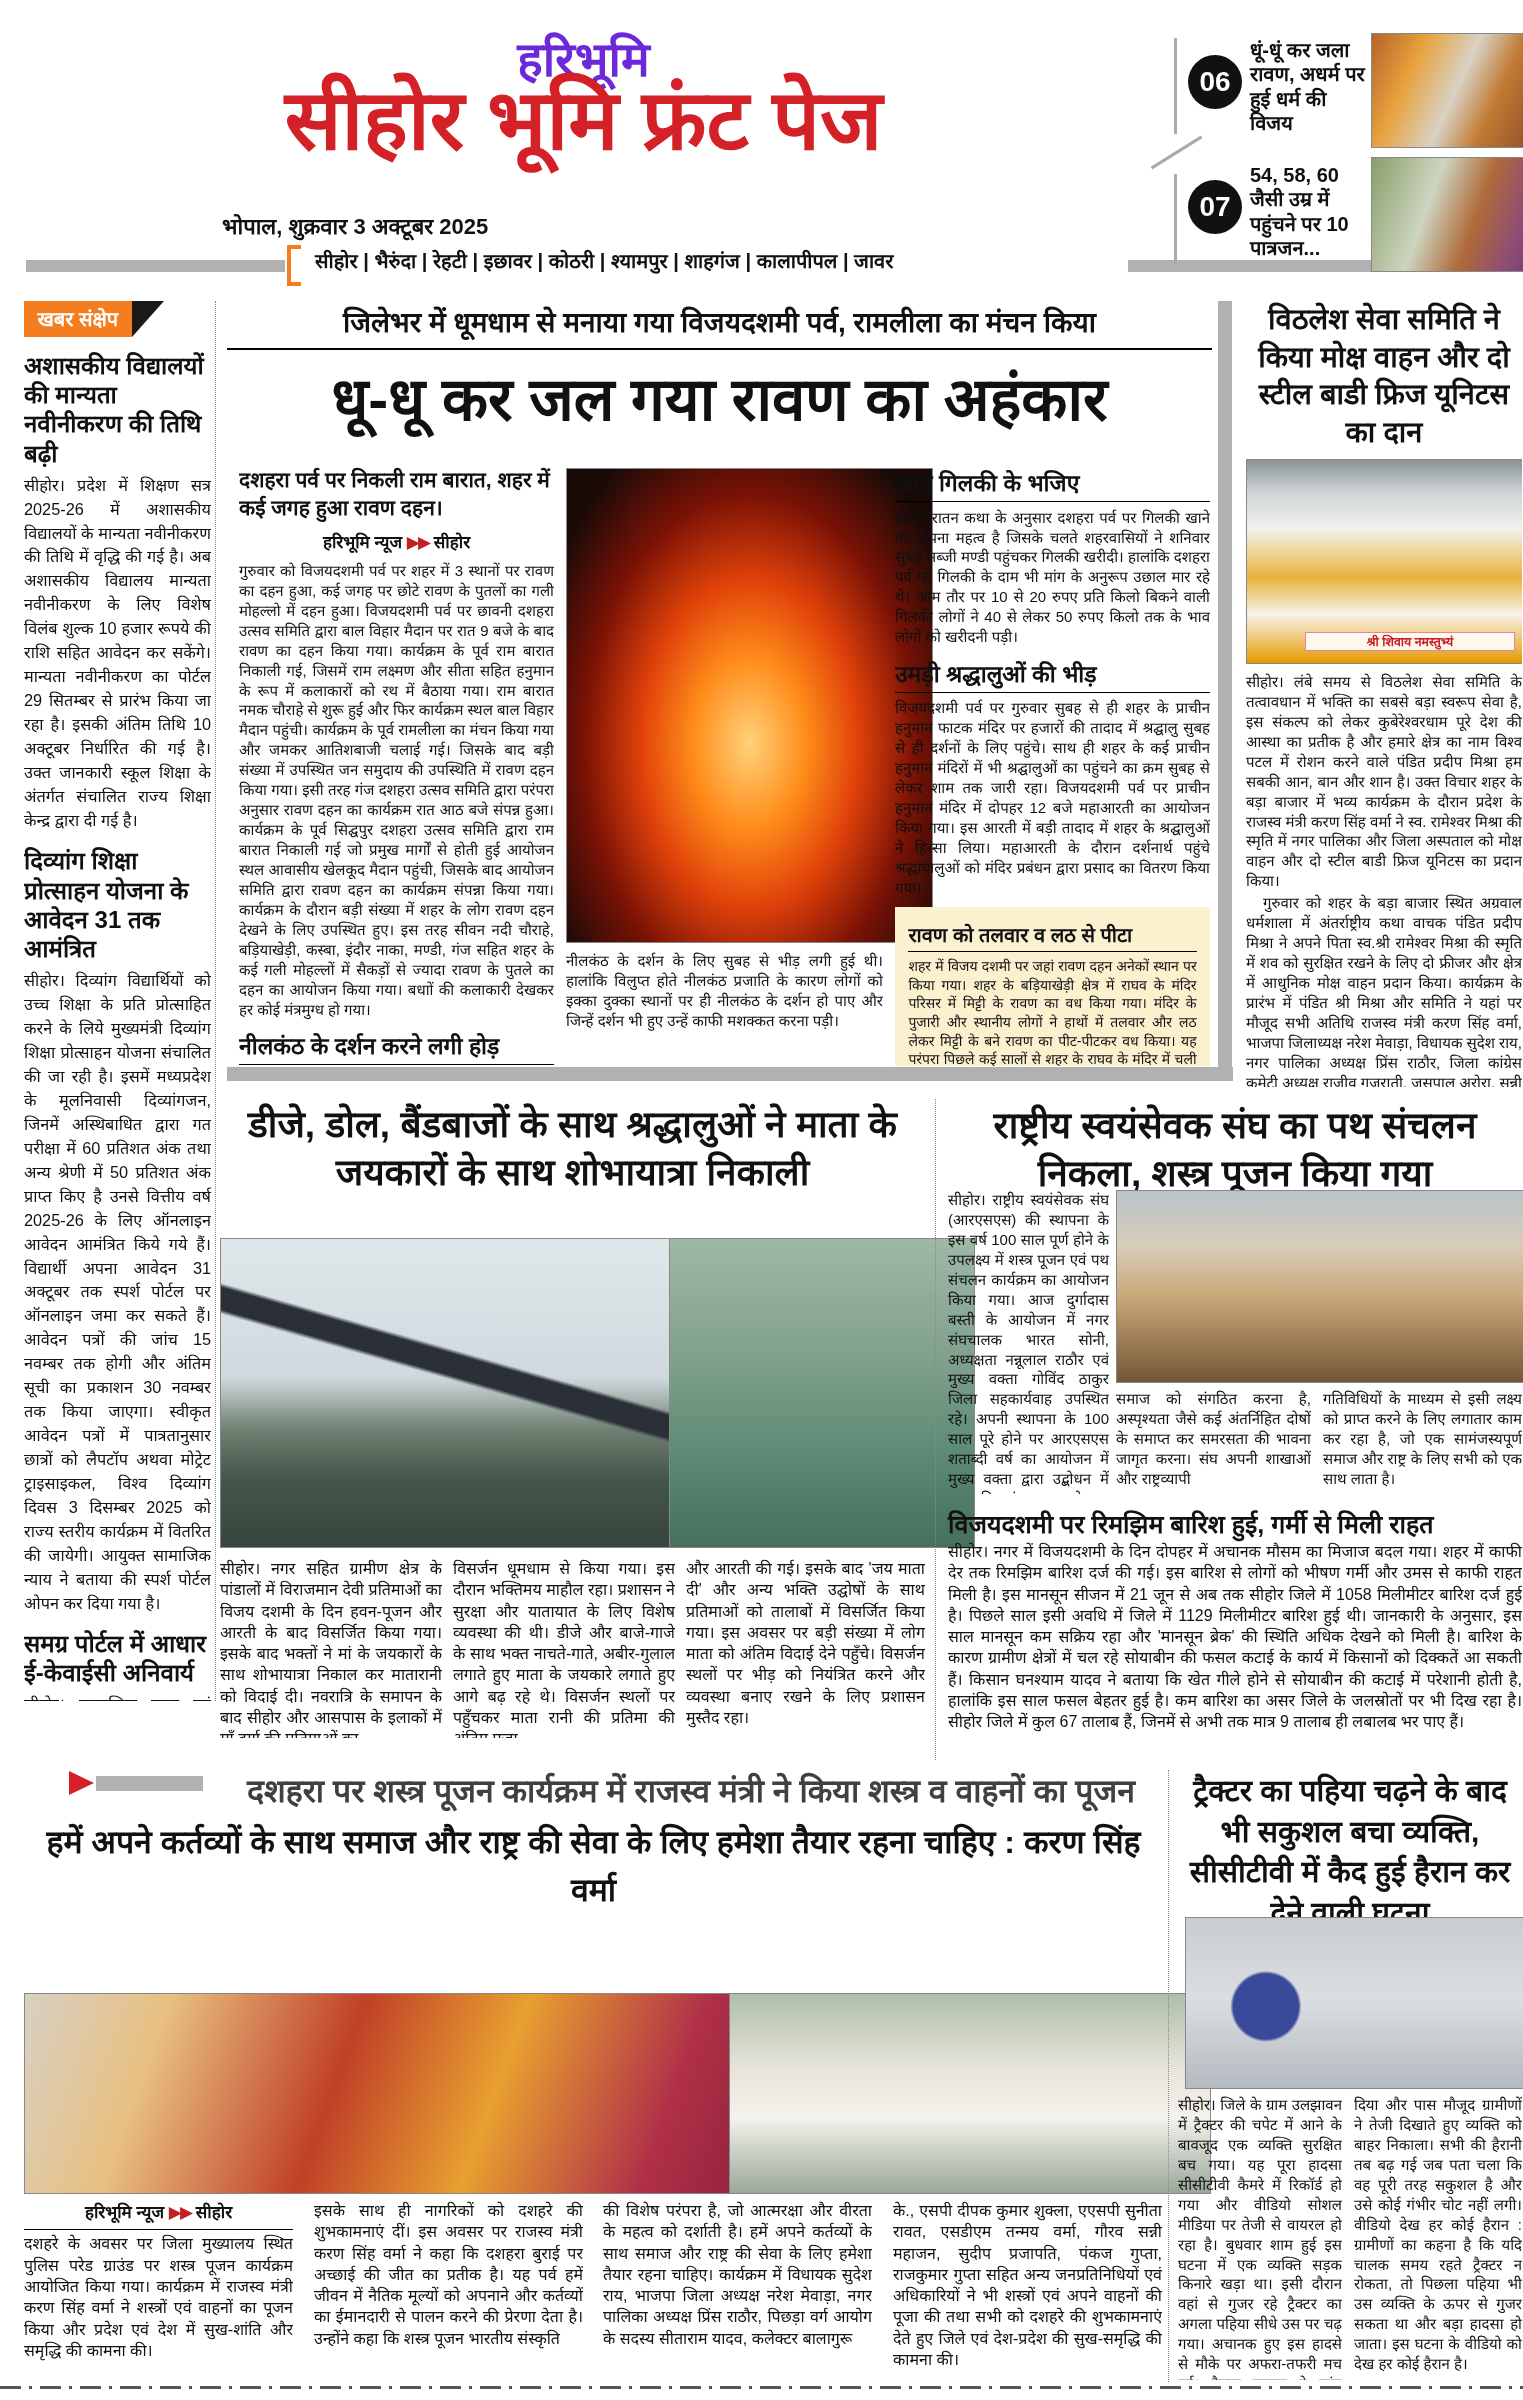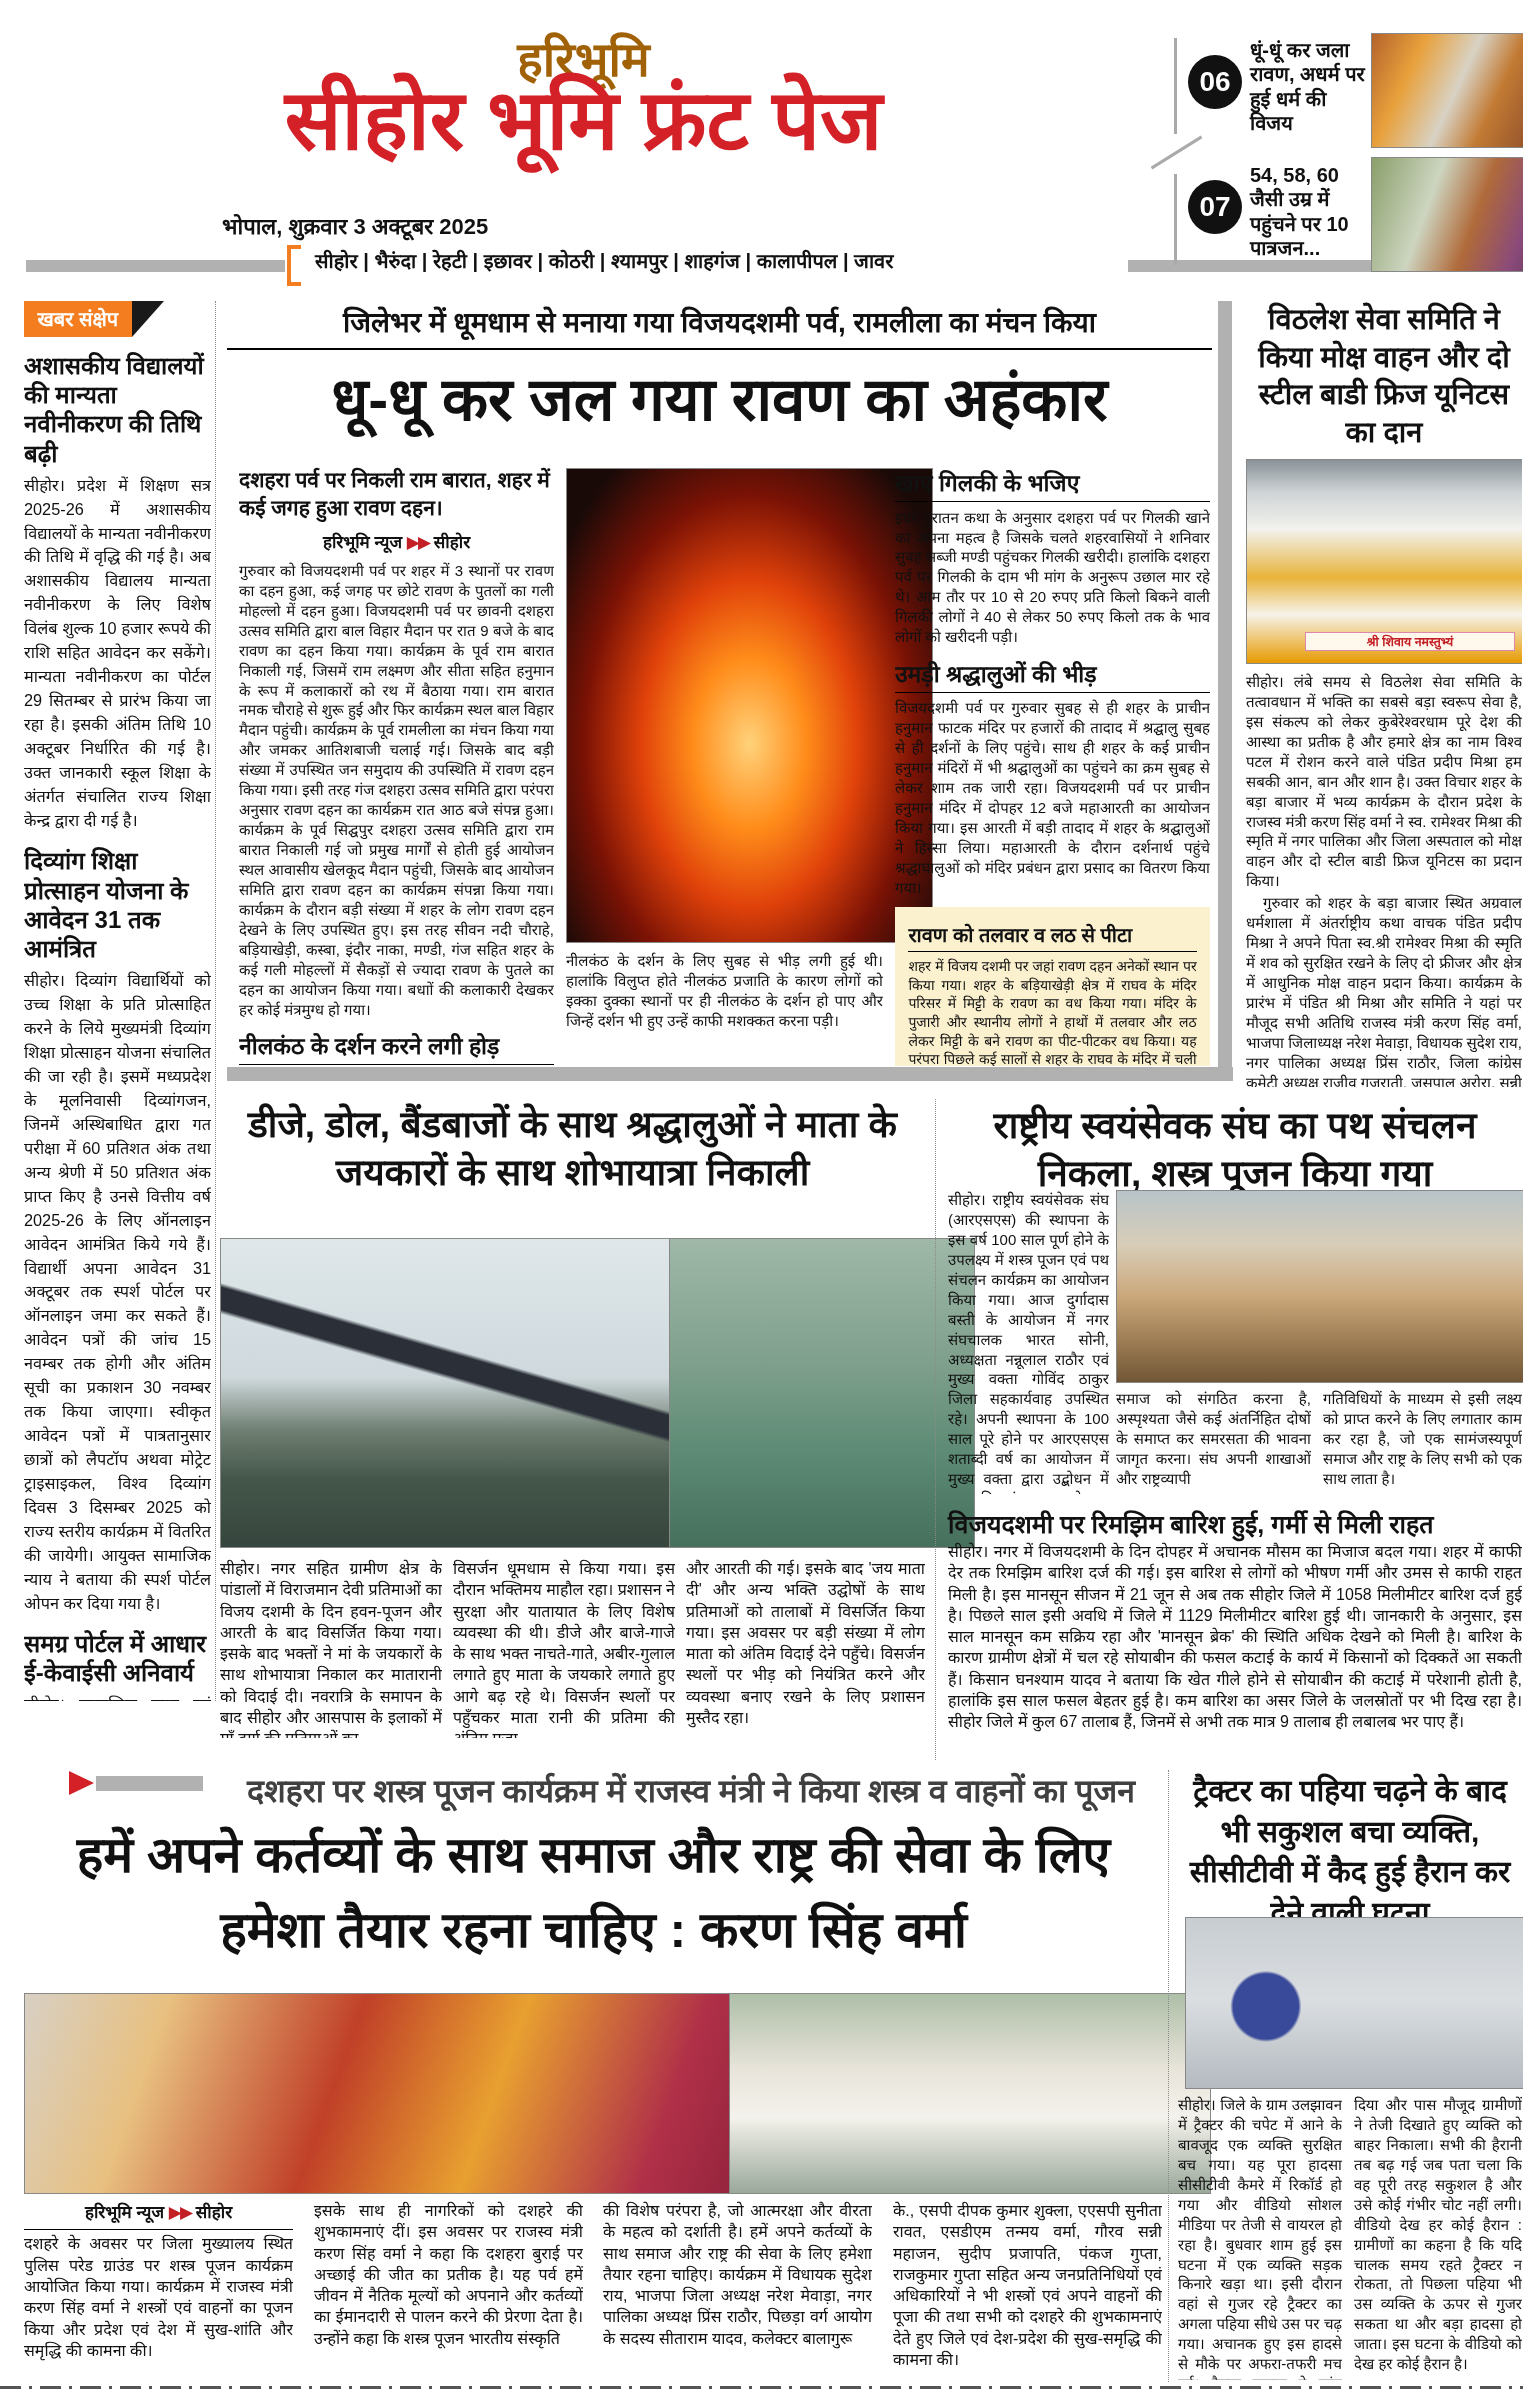--- a/index.html
+++ b/index.html
@@ -2,21 +2,21 @@
 <html><head>
 <meta charset="utf-8">
 <style>
   html,body{margin:0;padding:0;background:#e8e8e8;}
   .page{position:relative;width:1524px;height:2400px;background:#fff;margin:0 auto;
         font-family:"Liberation Sans","DejaVu Sans",sans-serif;color:#111;overflow:hidden;}
   .abs{position:absolute;}
   .ctr{text-align:center;}
   .clip{overflow:hidden;}
   
-  .logo{font-size:48px;font-weight:800;color:#a16207;}
+  .logo{font-size:48px;font-weight:800;color:#6d28d9;}
   .mast-title{font-size:84px;font-weight:800;color:#d42027;line-height:1.05;}
   .dateline{font-size:22px;font-weight:bold;}
   .cities{font-size:20px;font-weight:bold;}
   .grey-bar{background:#b1b1b1;}
   .orange-bracket{width:9.6px;height:32.5px;border-left:4.8px solid #f47e1f;border-top:4.8px solid #f47e1f;border-bottom:4.8px solid #f47e1f;}
   
   .t-num{width:54px;height:54px;border-radius:50%;background:#111;color:#fff;font-size:28px;font-weight:bold;
          display:flex;align-items:center;justify-content:center;}
   .t-txt{font-size:20px;font-weight:bold;line-height:1.22;}
   
@@ -34,21 +34,21 @@
   .sec-title{font-size:23px;font-weight:800;border-bottom:1.9px solid #000;padding-bottom:2.9px;margin:9.6px 0 5.7px;}
   .yellow-box{background:#fcf1cf;padding:9.6px 13.4px 11.5px;margin-top:9.6px;}
   .yellow-box .sec-title{font-size:20px;margin-top:3.8px;}
   .yellow-box .bodytxt{font-size:14px;}
   .dot-v{border-left:1.9px dotted #8a8a8a;}
   
   .h-mid{font-size:37px;font-weight:800;line-height:1.3;}
   .h-small{font-size:29px;font-weight:800;line-height:1.3;}
   .h-weather{font-size:25px;font-weight:800;}
   .red-kicker{font-size:32px;font-weight:800;color:#404040;}
-  .h-big{font-size:50px;font-weight:800;line-height:1.5;}
+  .h-big{font-size:32px;font-weight:800;line-height:1.5;}
   
   .photo{position:absolute;background-size:cover;border:1px solid #888;padding-left:48px;}
   .ph-crowd-orange{background:linear-gradient(115deg,#b4632b 0%,#e8a13c 25%,#d8d2c4 50%,#c27a33 70%,#8a4a2a 100%);}
   .ph-group{background:linear-gradient(110deg,#8a9f6a 0%,#cdd5c0 35%,#b06a3a 60%,#8a4a7a 85%,#6a3a5a 100%);}
   .ph-van{background:linear-gradient(180deg,#8a9298 0%,#cfd4d6 16%,#f2f2ee 34%,#e8b33a 58%,#f6f3ea 76%,#e79a00 100%);}
   .van-banner{position:absolute;left:18%;bottom:6%;width:64%;background:#fff8ec;color:#c32026;font-size:12.4px;font-weight:bold;text-align:center;border:1px solid #d8a;}
   .ph-ravan{background:radial-gradient(ellipse at 50% 58%,#ffd27a 0%,#ff8c1a 22%,#e0420a 42%,#7a1205 64%,#190a08 88%),#190a08;}
   .ph-crane{background:linear-gradient(16deg,transparent 52%,#2a2f38 53%,#2a2f38 58%,transparent 59%),
             linear-gradient(180deg,#dfe7ea 0%,#cfd9dd 45%,#6f7f72 62%,#44564a 78%,#36453d 100%);}
   .ph-immersion{background:linear-gradient(180deg,#9fb8a8 0%,#7fa08c 40%,#5c8a74 70%,#46705c 100%);}

